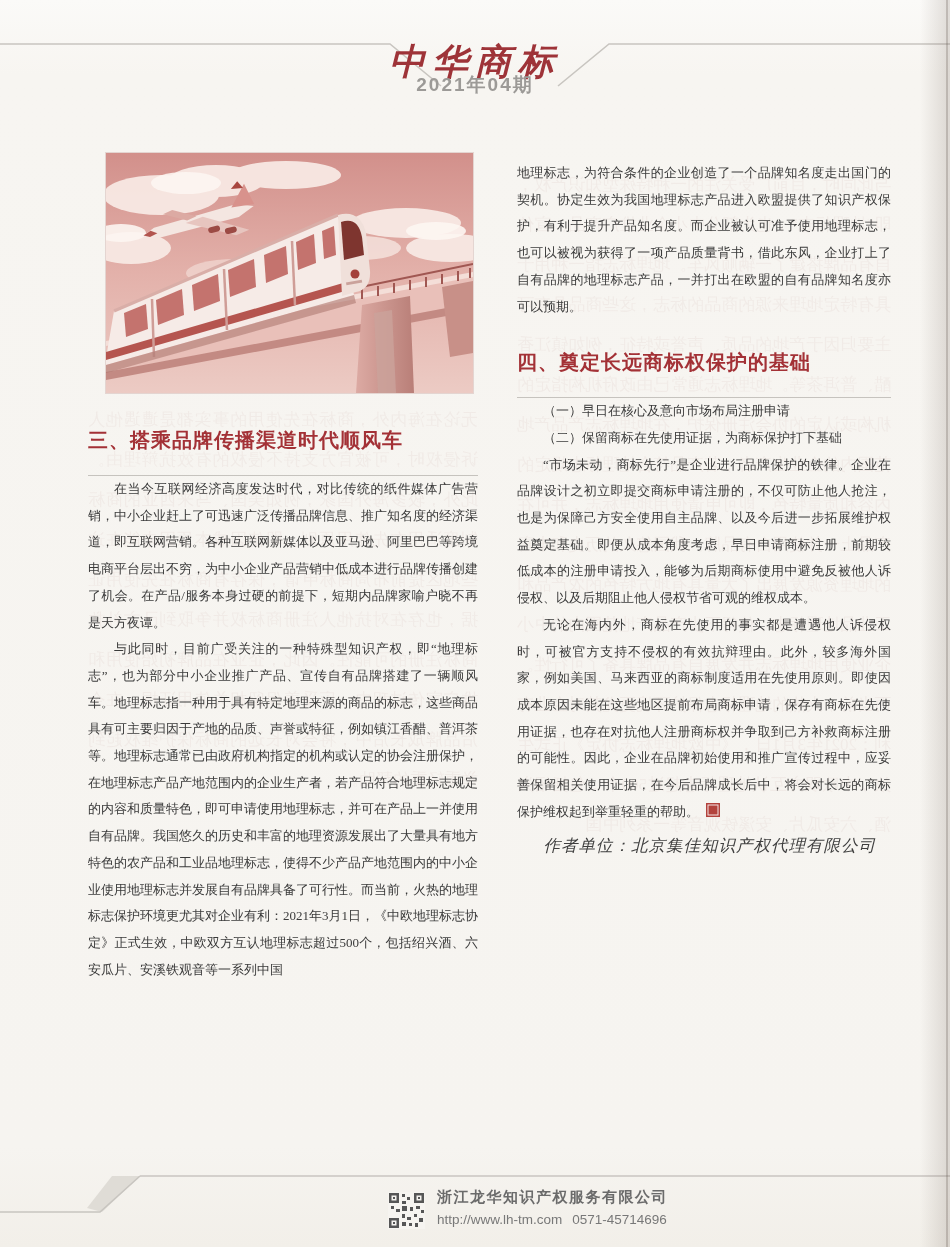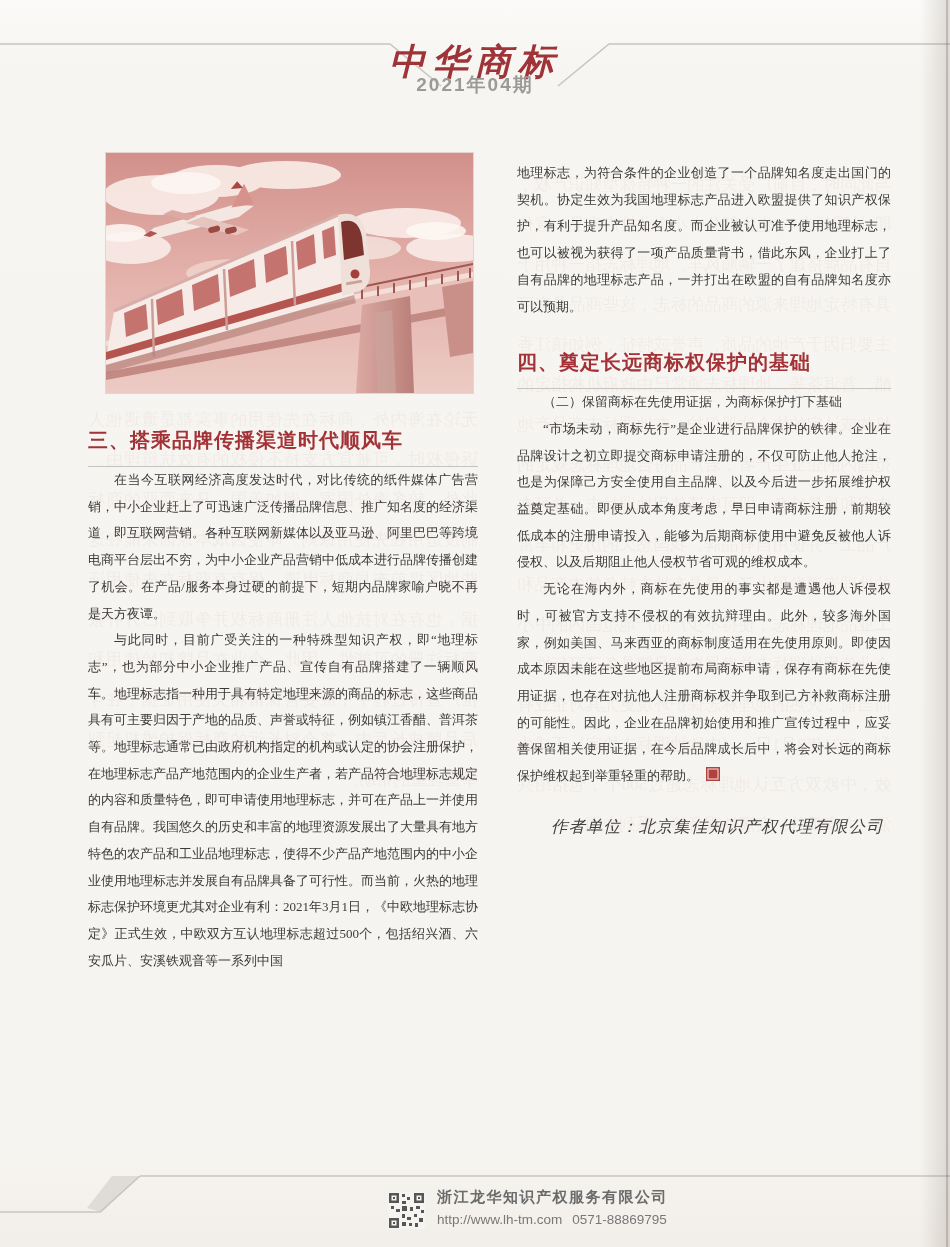--- a/index.html
+++ b/index.html
@@ -28,31 +28,31 @@
   }
 
   
   .col{position:absolute;text-align:justify;}
   .col-left{left:88px;top:153px;width:390px;}
   .col-right{left:517px;top:160px;width:374px;}
   .photo-wrap{margin-left:18px;width:367px;height:240px;box-shadow:0 0 0 1px rgba(170,120,115,.25);}
   h2{
     margin:0;font-size:20px;line-height:22px;font-weight:bold;color:#a33136;
     font-family:"Liberation Sans","DejaVu Sans",sans-serif;
-    letter-spacing:1px;padding-bottom:15px;border-bottom:1px solid #c6c3be;
+    letter-spacing:1px;padding-bottom:24px;border-bottom:1px solid #c6c3be;
   }
   h2.sec3{margin-top:36px;}
   h2.sec4{margin-top:31px;}
   p{margin:0;font-size:13px;line-height:26.7px;text-indent:2em;}
   p.first{margin-top:0;}
   p.first-r{margin-top:24px;}
   p.cont{text-indent:0;}
   .author{
-    margin-top:24px;font-size:16.5px;font-style:italic;text-indent:1.6em;
-    text-align:center;color:#3f3f3f;letter-spacing:1px;
+    margin-top:8px;font-size:16.5px;font-style:italic;text-indent:1.6em;
+    text-align:left;color:#3f3f3f;letter-spacing:1px;
   }
   .seal{
     display:inline-block;width:14px;height:14px;margin-left:7px;vertical-align:-1px;
     background:#b2423c;
     box-shadow:inset 0 0 0 1.5px #b2423c, inset 0 0 0 2.5px rgba(255,255,255,.85);
   }
 
   
   .ghost{
     position:absolute;overflow:hidden;transform:scaleX(-1);
@@ -194,20 +194,21 @@
 
     <h2 class="sec3"><span>三、搭乘品牌传播渠道时代顺风车</span></h2>
     <p class="first">在当今互联网经济高度发达时代，对比传统的纸件媒体广告营销，中小企业赶上了可迅速广泛传播品牌信息、推广知名度的经济渠道，即互联网营销。各种互联网新媒体以及亚马逊、阿里巴巴等跨境电商平台层出不穷，为中小企业产品营销中低成本进行品牌传播创建了机会。在产品/服务本身过硬的前提下，短期内品牌家喻户晓不再是天方夜谭。</p>
     <p>与此同时，目前广受关注的一种特殊型知识产权，即“地理标志”，也为部分中小企业推广产品、宣传自有品牌搭建了一辆顺风车。地理标志指一种用于具有特定地理来源的商品的标志，这些商品具有可主要归因于产地的品质、声誉或特征，例如镇江香醋、普洱茶等。地理标志通常已由政府机构指定的机构或认定的协会注册保护，在地理标志产品产地范围内的企业生产者，若产品符合地理标志规定的内容和质量特色，即可申请使用地理标志，并可在产品上一并使用自有品牌。我国悠久的历史和丰富的地理资源发展出了大量具有地方特色的农产品和工业品地理标志，使得不少产品产地范围内的中小企业使用地理标志并发展自有品牌具备了可行性。而当前，火热的地理标志保护环境更尤其对企业有利：2021年3月1日，《中欧地理标志协定》正式生效，中欧双方互认地理标志超过500个，包括绍兴酒、六安瓜片、安溪铁观音等一系列中国</p>
   </div>
 
   <div class="col col-right">
     <p class="cont">地理标志，为符合条件的企业创造了一个品牌知名度走出国门的契机。协定生效为我国地理标志产品进入欧盟提供了知识产权保护，有利于提升产品知名度。而企业被认可准予使用地理标志，也可以被视为获得了一项产品质量背书，借此东风，企业打上了自有品牌的地理标志产品，一并打出在欧盟的自有品牌知名度亦可以预期。</p>
 
     <h2 class="sec4"><span>四、奠定长远商标权保护的基础</span></h2>
+    <p>（一）早日在核心及意向市场布局注册申请</p>
     <p>（二）保留商标在先使用证据，为商标保护打下基础</p>
     <p>“市场未动，商标先行”是企业进行品牌保护的铁律。企业在品牌设计之初立即提交商标申请注册的，不仅可防止他人抢注，也是为保障己方安全使用自主品牌、以及今后进一步拓展维护权益奠定基础。即便从成本角度考虑，早日申请商标注册，前期较低成本的注册申请投入，能够为后期商标使用中避免反被他人诉侵权、以及后期阻止他人侵权节省可观的维权成本。</p>
     <p><span>无论在海内外，商标在先使用的事实都是遭遇他人诉侵权时，可被官方支持不侵权的有效抗辩理由。此外，较多海外国家，例如美国、马来西亚的商标制度适用在先使用原则。即使因成本原因未能在这些地区提前布局商标申请，保存有商标在先使用证据，也存在对抗他人注册商标权并争取到己方补救商标注册的可能性。因此，企业在品牌初始使用和推广宣传过程中，应妥善保留相关使用证据，在今后品牌成长后中，将会对长远的商标保护维权起到举重轻重的帮助。</span><span class="seal"></span></p>
     <p class="author">作者单位：北京集佳知识产权代理有限公司</p>
   </div>
 
   <svg class="ftr-deco" width="950" height="60" viewBox="0 0 950 60">
     <polygon points="112,8 140,8 102,44 87,40" fill="#dfdcd6"></polygon>
     <polyline points="140,8 950,8" fill="none" stroke="#c8c5c0" stroke-width="1.6"></polyline>
     <polyline points="0,44 100,44 140,8" fill="none" stroke="#c8c5c0" stroke-width="1.6"></polyline>
@@ -243,18 +244,18 @@
         <rect x="3.5" y="28.5" width="5" height="5"></rect>
     </g>
     <g fill="#565656">
       <rect x="5" y="5" width="2" height="2"></rect>
         <rect x="30" y="5" width="2" height="2"></rect>
         <rect x="5" y="30" width="2" height="2"></rect>
     </g>
   </svg>
   <div class="company">浙江龙华知识产权服务有限公司</div>
   <div class="site">
-    <span>http://www.lh-tm.com</span><span>0571-88869795</span>
+    <span>http://www.lh-tm.com</span><span>0571-45714696</span>
   </div>
 
   <div class="edge-shade"></div>
   <div class="edge-line"></div>
 </div>
 
 </body></html>

